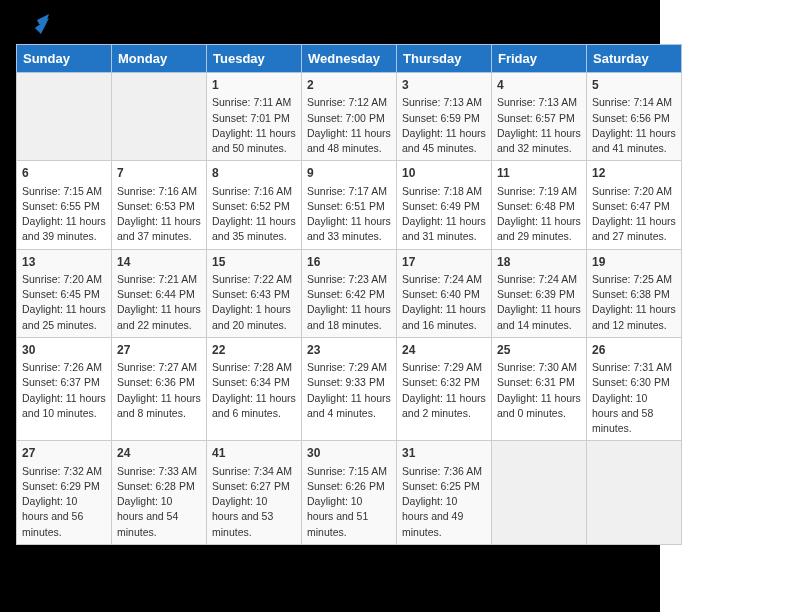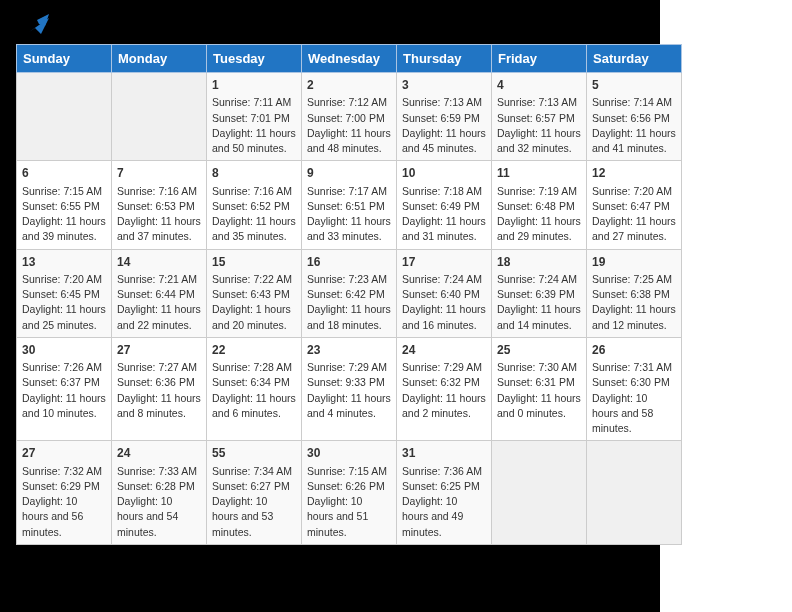--- a/index.html
+++ b/index.html
@@ -160,21 +160,21 @@
           <td><span class="day-num">27</span><span>Sunrise: 7:27 AM</span><br><span>Sunset: 6:36 PM</span><br><span>Daylight: 11 hours and 8 minutes.</span></td>
           <td><span class="day-num">22</span><span>Sunrise: 7:28 AM</span><br><span>Sunset: 6:34 PM</span><br><span>Daylight: 11 hours and 6 minutes.</span></td>
           <td><span class="day-num">23</span><span>Sunrise: 7:29 AM</span><br><span>Sunset: 9:33 PM</span><br><span>Daylight: 11 hours and 4 minutes.</span></td>
           <td><span class="day-num">24</span><span>Sunrise: 7:29 AM</span><br><span>Sunset: 6:32 PM</span><br><span>Daylight: 11 hours and 2 minutes.</span></td>
           <td><span class="day-num">25</span><span>Sunrise: 7:30 AM</span><br><span>Sunset: 6:31 PM</span><br><span>Daylight: 11 hours and 0 minutes.</span></td>
           <td><span class="day-num">26</span><span>Sunrise: 7:31 AM</span><br><span>Sunset: 6:30 PM</span><br><span>Daylight: 10 hours and 58 minutes.</span></td>
         </tr>
         <tr>
           <td><span class="day-num">27</span><span>Sunrise: 7:32 AM</span><br><span>Sunset: 6:29 PM</span><br><span>Daylight: 10 hours and 56 minutes.</span></td>
           <td><span class="day-num">24</span><span>Sunrise: 7:33 AM</span><br><span>Sunset: 6:28 PM</span><br><span>Daylight: 10 hours and 54 minutes.</span></td>
-          <td><span class="day-num">55</span><span>Sunrise: 7:34 AM</span><br><span>Sunset: 6:27 PM</span><br><span>Daylight: 10 hours and 53 minutes.</span></td>
+          <td><span class="day-num">41</span><span>Sunrise: 7:34 AM</span><br><span>Sunset: 6:27 PM</span><br><span>Daylight: 10 hours and 53 minutes.</span></td>
           <td><span class="day-num">30</span><span>Sunrise: 7:15 AM</span><br><span>Sunset: 6:26 PM</span><br><span>Daylight: 10 hours and 51 minutes.</span></td>
           <td><span class="day-num">31</span><span>Sunrise: 7:36 AM</span><br><span>Sunset: 6:25 PM</span><br><span>Daylight: 10 hours and 49 minutes.</span></td>
           <td class="empty"></td>
           <td class="empty"></td>
         </tr>
       </tbody>
   </table>
 </div>
 
 </body></html>

